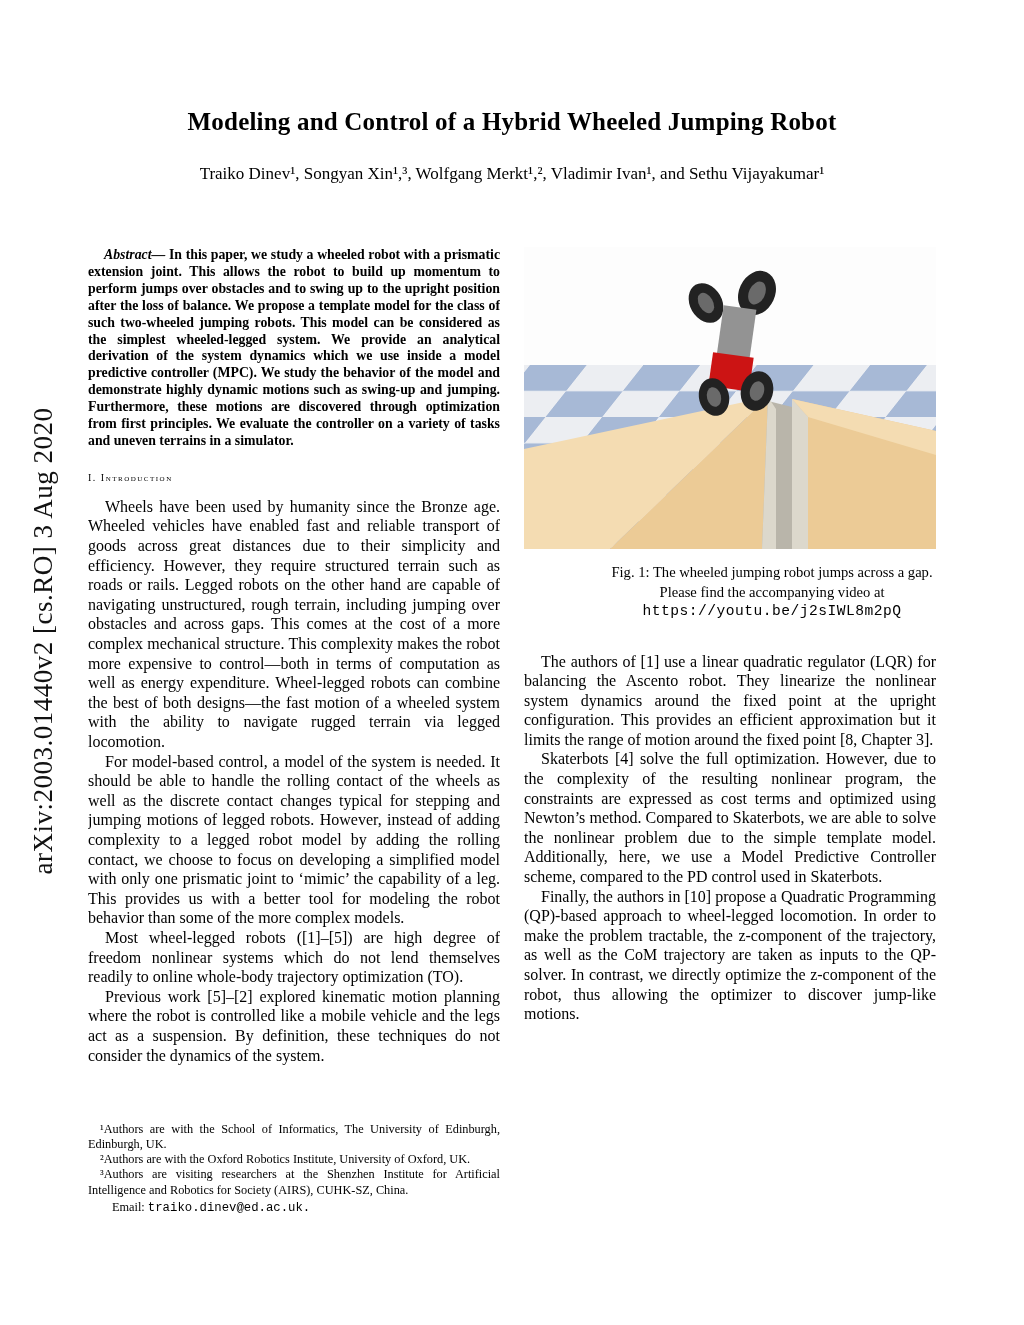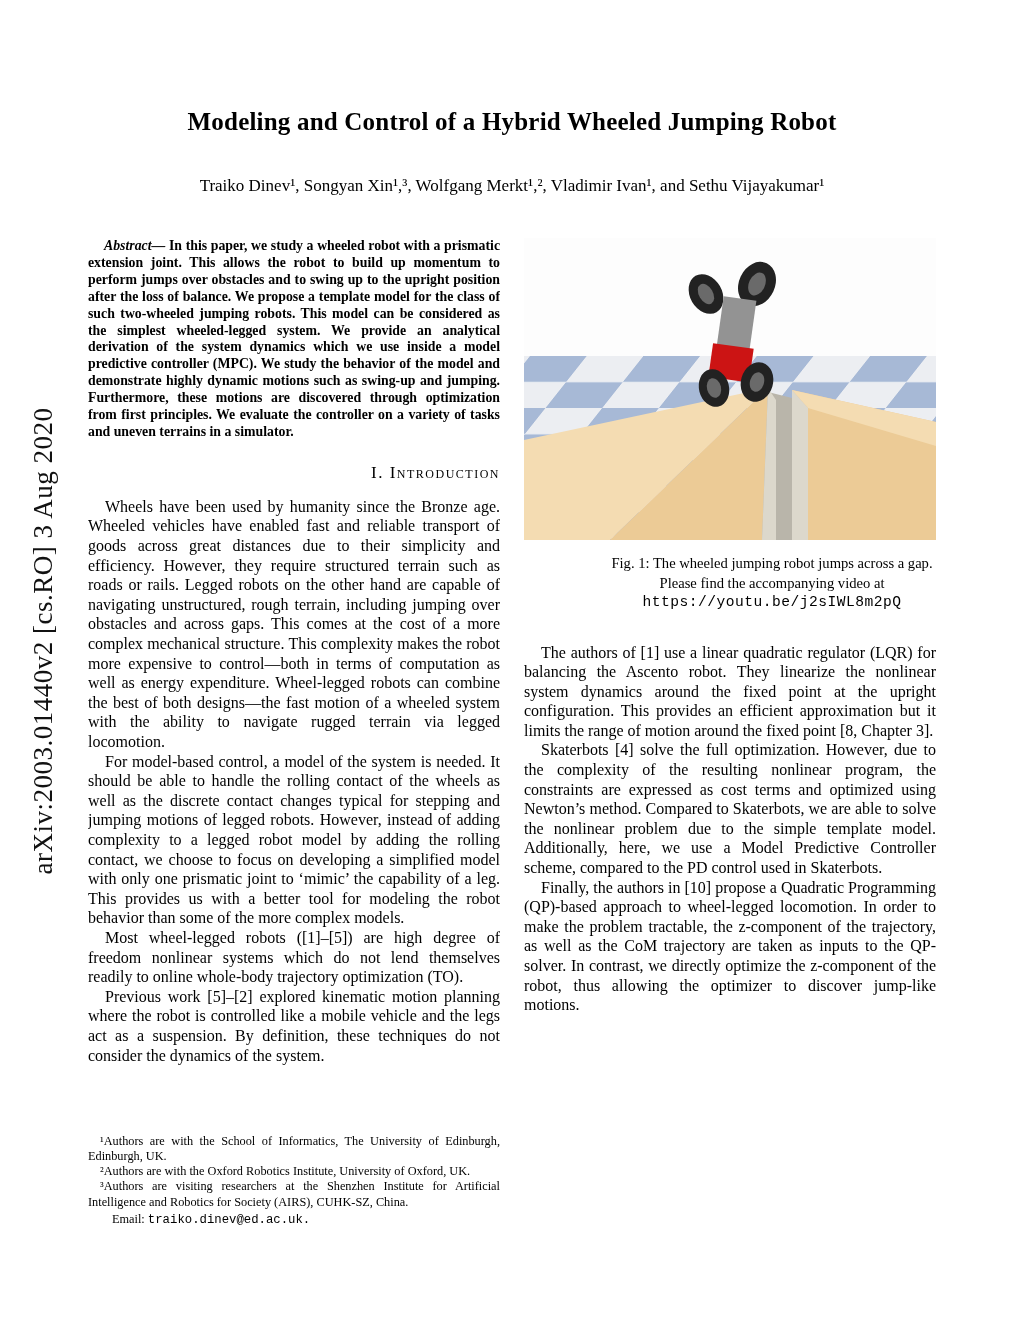--- a/index.html
+++ b/index.html
@@ -27,44 +27,44 @@
 
   .title {
     text-align: center;
     font-size: 25px;
     font-weight: bold;
     letter-spacing: 0.2px;
   }
   .authors {
     text-align: center;
     font-size: 17px;
-    margin-top: 40px;
+    margin-top: 28px;
   }
 
   .columns {
     display: flex;
     gap: 24px;
     margin: 42px 88px 0 88px;
     height: 990px;
   }
-  .col { width: 412px; overflow: hidden; }
+  .col { width: 412px; overflow: hidden; margin-top: 21px; }
   .col-left { display: flex; flex-direction: column; }
 
   .abstract {
     font-weight: bold;
     font-size: 13.8px;
     line-height: 16.9px;
     text-align: justify;
     text-indent: 16px;
   }
   .abstract-label { font-style: italic; }
 
   .section-heading {
-    text-align: right;
-    font-size: 17px;
+    text-align: left;
+    font-size: 10px;
     font-weight: normal;
     font-variant: small-caps;
     letter-spacing: 1.5px;
     margin: 22px 0 14px 0;
   }
 
   .body-par {
     font-size: 16px;
     line-height: 19.6px;
     text-align: justify;

